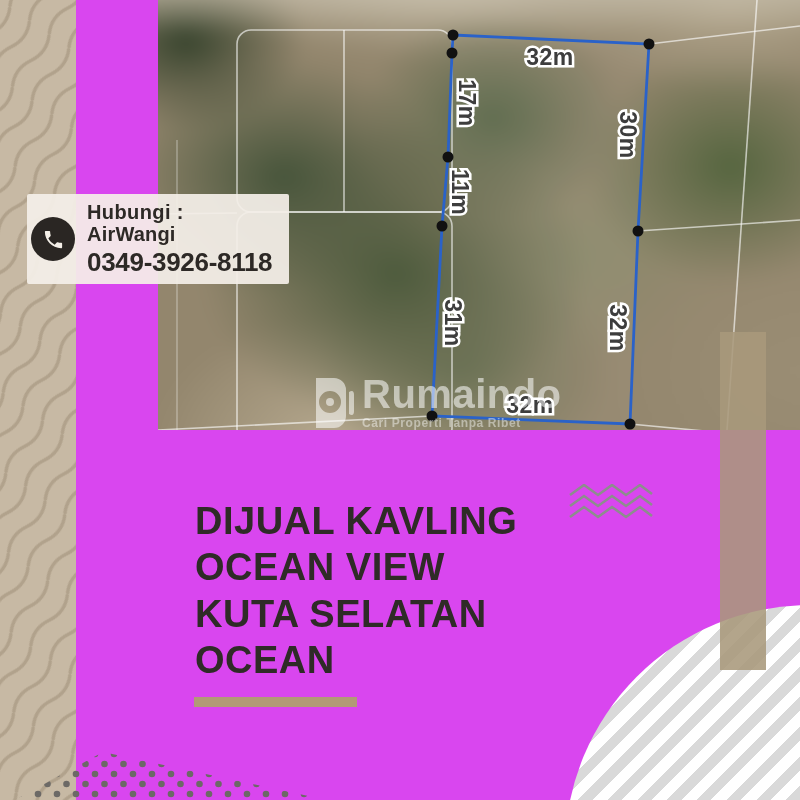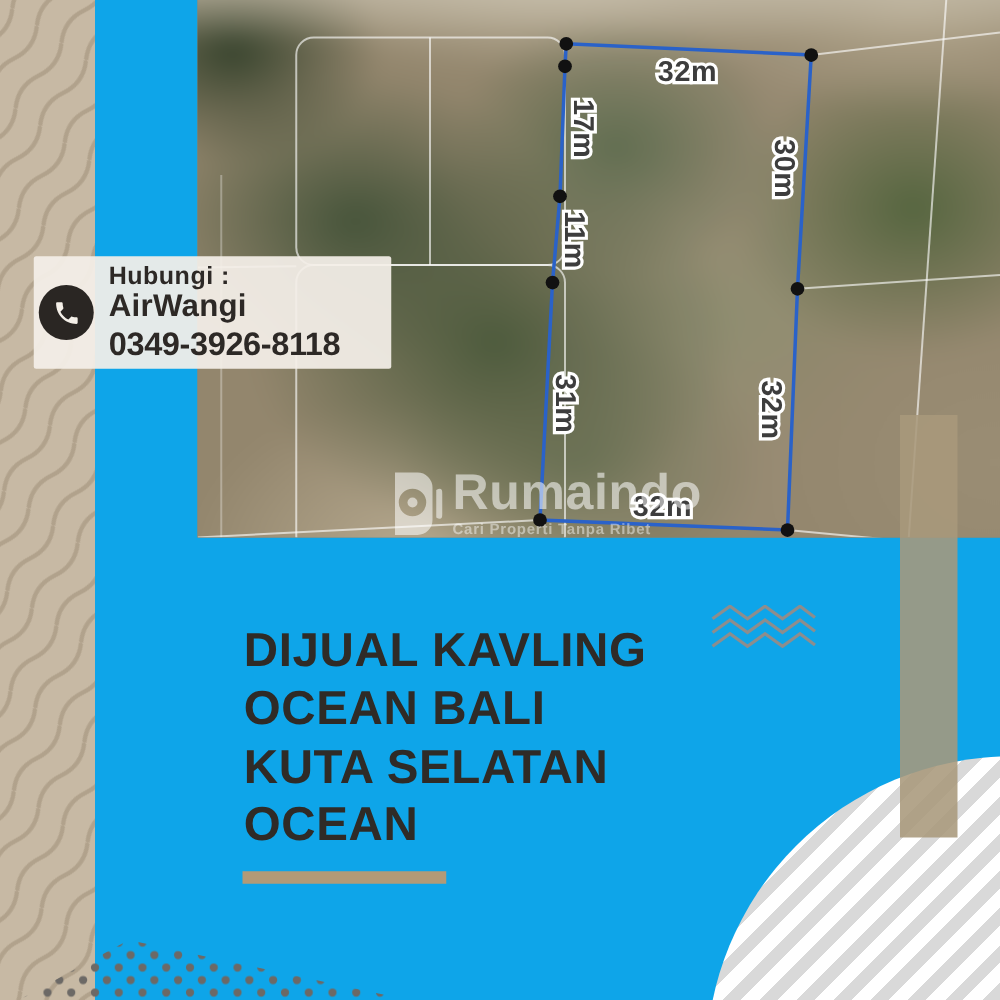--- a/index.html
+++ b/index.html
@@ -1,19 +1,19 @@
 <!DOCTYPE html>
 <html><head>
 <meta charset="utf-8">
 <style>
   * { margin:0; padding:0; box-sizing:border-box; }
   html,body { background:#e8e8e8; }
   .canvas {
     position:relative; width:800px; height:800px; overflow:hidden;
-    background:#0ea5e9; font-family:"Liberation Sans", sans-serif;
+    background:#d946ef; font-family:"Liberation Sans", sans-serif;
   }
   
   .left-strip { position:absolute; left:0; top:0; width:76px; height:800px; z-index:1; }
   
   .photo { position:absolute; left:158px; top:0; width:642px; height:430px; overflow:hidden; z-index:2; background:#93866d; }
   .photo-bg {
     position:absolute; inset:-28px; filter:blur(9px);
     background-color:#93866d;
     background-image:
       linear-gradient(to bottom, rgba(201,193,175,.95) 0px, rgba(201,193,175,0) 62px),
@@ -32,31 +32,31 @@
   .map-overlay { position:absolute; left:0; top:0; width:642px; height:430px; }
   .map-overlay text {
     font-family:"Liberation Sans", sans-serif; font-weight:bold; font-size:23px;
     fill:#3d3d3d; stroke:#ffffff; stroke-width:5px; paint-order:stroke; letter-spacing:.5px;
   }
   .watermark { position:absolute; left:148px; top:368px; display:flex; align-items:flex-end; gap:8px; }
   .wm-text-brand { font-size:40px; font-weight:bold; color:rgba(255,255,255,.55); letter-spacing:.5px; line-height:1; margin-top:6px; }
   .wm-text-tag { font-size:12px; font-weight:bold; color:rgba(255,255,255,.45); letter-spacing:.6px; margin-top:2px; }
   
   .contact-badge {
-    position:absolute; left:27px; top:205px; width:286px; height:90px; z-index:4;
+    position:absolute; left:27px; top:194px; width:262px; height:90px; z-index:4;
     background:rgba(244,239,232,.93); border-radius:2px;
     display:flex; align-items:center; padding:6px 8px 6px 4px;
   }
   .phone-circle {
     width:44px; height:44px; border-radius:50%; background:#2a2623; flex:0 0 44px;
     display:flex; align-items:center; justify-content:center; margin-right:12px;
   }
   .contact-lines { display:flex; flex-direction:column; line-height:1.08; }
   .contact-label  { font-size:20px; font-weight:600; color:#2d2926; letter-spacing:.4px; }
-  .contact-name   { font-size:25px; font-weight:800; color:#2d2926; letter-spacing:.2px; }
+  .contact-name   { font-size:20px; font-weight:800; color:#2d2926; letter-spacing:.2px; }
   .contact-phone  { font-size:26px; font-weight:800; color:#2d2926; letter-spacing:-.3px; margin-top:2px; }
   
   .tan-bar { position:absolute; left:720px; top:332px; width:46px; height:338px; background:rgba(169,152,123,.88); z-index:3; }
   
   .striped-circle {
     position:absolute; left:565px; top:605px; width:490px; height:490px; border-radius:50%; z-index:1;
     background:repeating-linear-gradient(135deg, #d9d9d9 0 10px, #ffffff 10px 21px);
   }
   
   .zigzag { position:absolute; left:568px; top:484px; z-index:2; }
@@ -162,21 +162,21 @@
       <g stroke="#8d8d8d" stroke-width="2.6" fill="none">
         <path d="M2,11 L16,1 L30,11 L44,1 L58,11 L72,1 L84,10"></path>
         <path d="M2,22 L16,12 L30,22 L44,12 L58,22 L72,12 L84,21"></path>
         <path d="M2,33 L16,23 L30,33 L44,23 L58,33 L72,23 L84,32"></path>
       </g>
     </svg>
   </div>
 
   <div class="title-block">
     <div class="title-line">DIJUAL KAVLING</div>
-    <div class="title-line">OCEAN BALI</div>
+    <div class="title-line">OCEAN VIEW</div>
     <div class="title-line">KUTA SELATAN</div>
     <div class="title-line">OCEAN</div>
     <div class="title-underline"></div>
   </div>
 
   <div class="dots-triangle">
     <svg width="312" height="50" viewBox="0 0 312 50">
       <defs>
         <pattern id="dotgrid" width="19" height="20" patternUnits="userSpaceOnUse">
           <circle cx="4" cy="4" r="3.3" fill="#6c6966"></circle>

